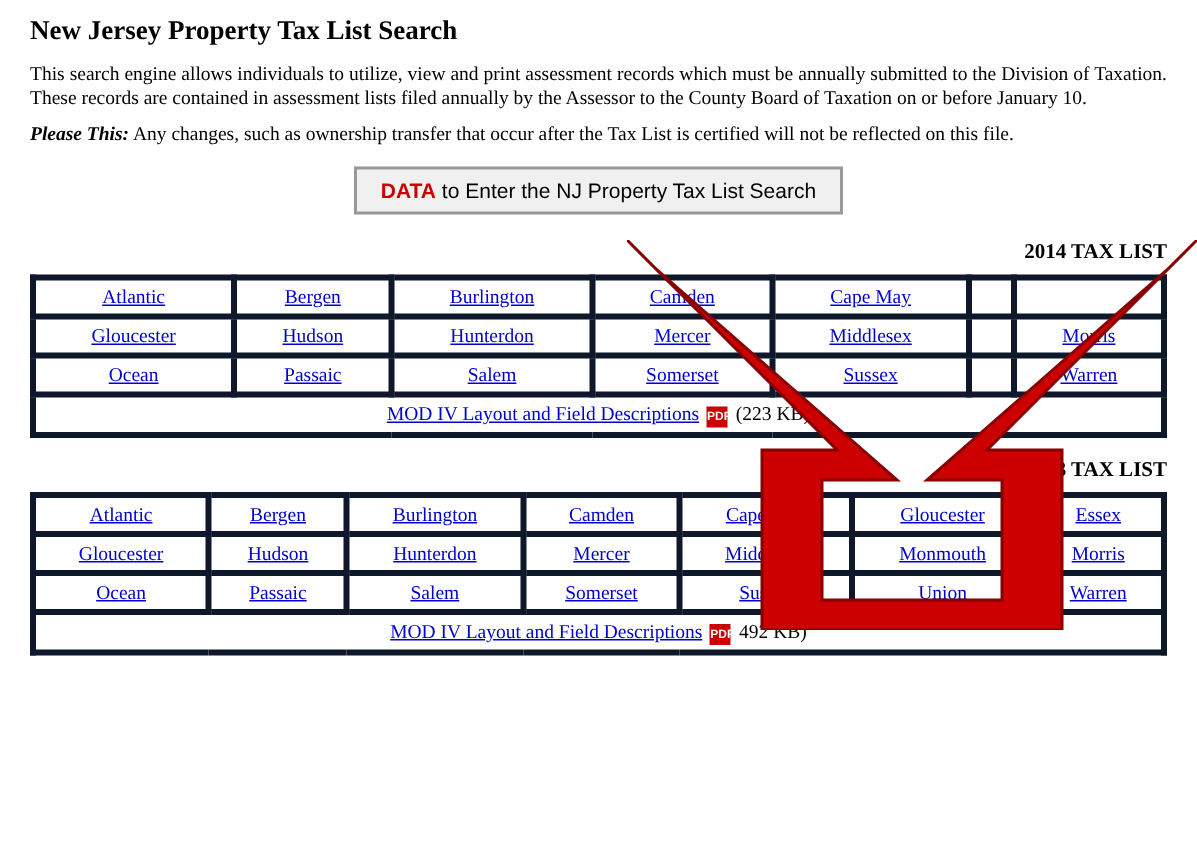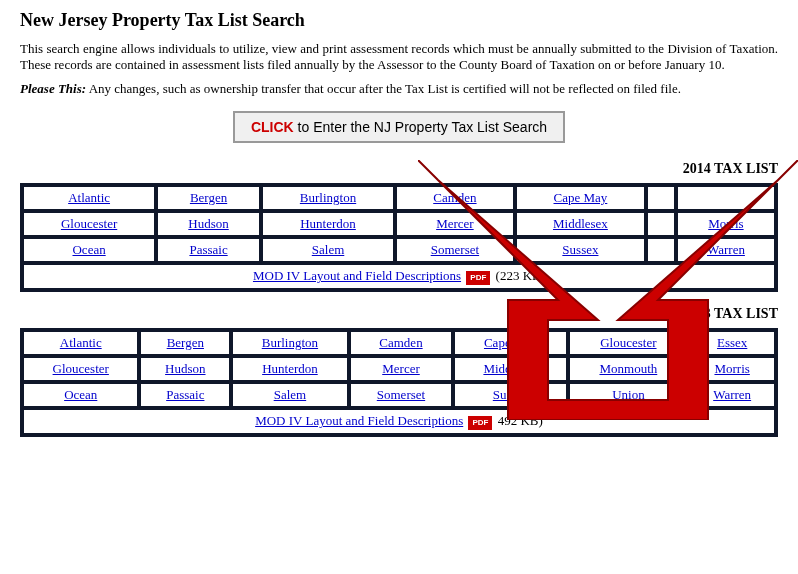--- a/index.html
+++ b/index.html
@@ -82,21 +82,21 @@
     .mod-row td {
       text-align: center;
       font-size: 13px;
     }
     .mod-row td a {
       color: #0000cc;
       text-decoration: underline;
     }
     .pdf-icon {
       display: inline-block;
-      width: 24px;
+      width: 14px;
       height: 14px;
       background: #cc0000;
       color: white;
       font-size: 8px;
       font-weight: bold;
       text-align: center;
       line-height: 14px;
       margin: 0 2px;
       font-family: Arial, sans-serif;
     }
@@ -118,26 +118,26 @@
 </head>
 <body>
 
 <div class="page-content">
   <h1>New Jersey Property Tax List Search</h1>
 
   <p class="description">This search engine allows individuals to utilize, view and print assessment records which must be annually submitted to the Division of Taxation. These records are contained in assessment lists filed annually by the Assessor to the County Board of Taxation on or before January 10.</p>
 
   <p class="note">
     <em><strong>Please This:</strong></em>
-    <span> Any changes, such as ownership transfer that occur after the Tax List is certified will not be reflected on filed file.</span>
+    <span> Any changes, such as ownership transfer that occur after the Tax List is certified will not be reflected on this file.</span>
   </p>
 
   <div class="enter-btn-wrapper">
     <button class="enter-btn">
-      <span class="click-text">CLICK</span><span> to Enter the NJ Property Tax List Search</span>
+      <span class="click-text">DATA</span><span> to Enter the NJ Property Tax List Search</span>
     </button>
   </div>
 
   <div class="section-gap">
 
     <div class="tax-year-title">2014 TAX LIST</div>
 
     <table>
       <tbody>
           <tr>

